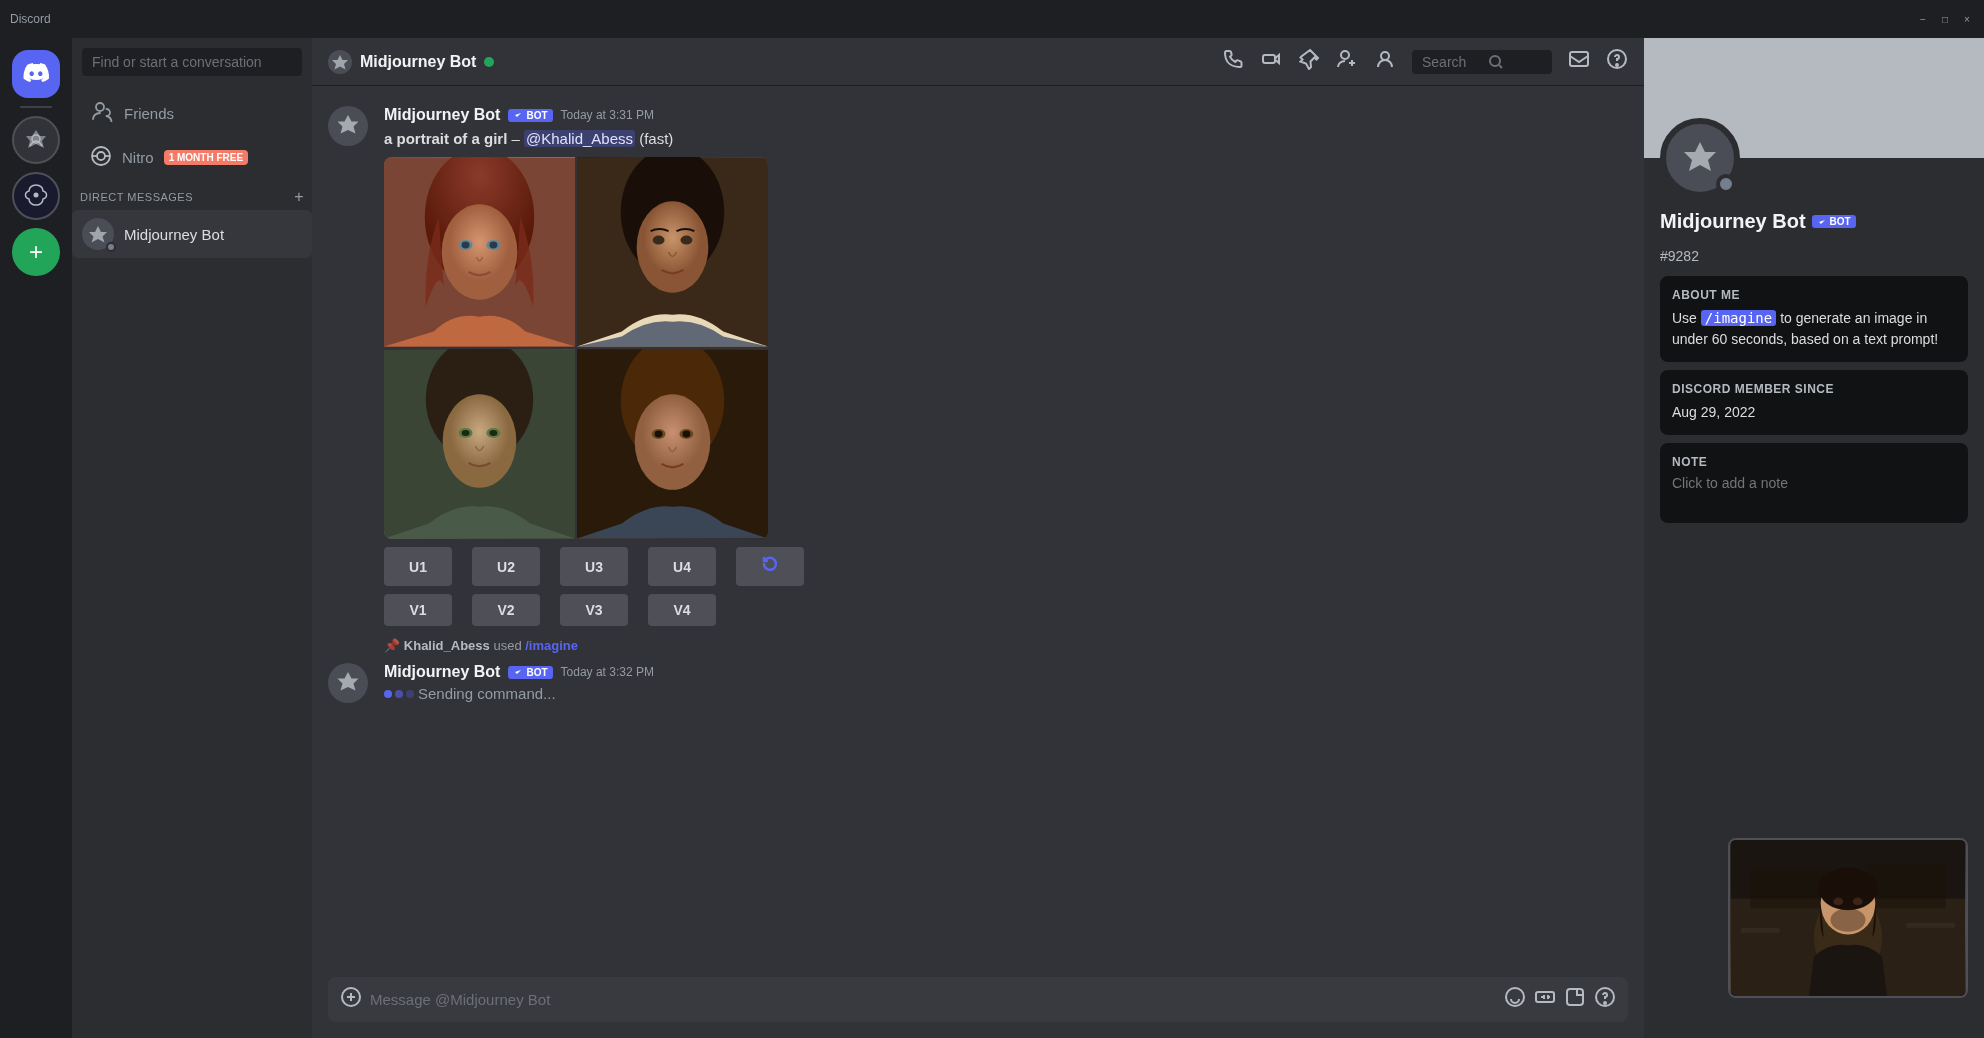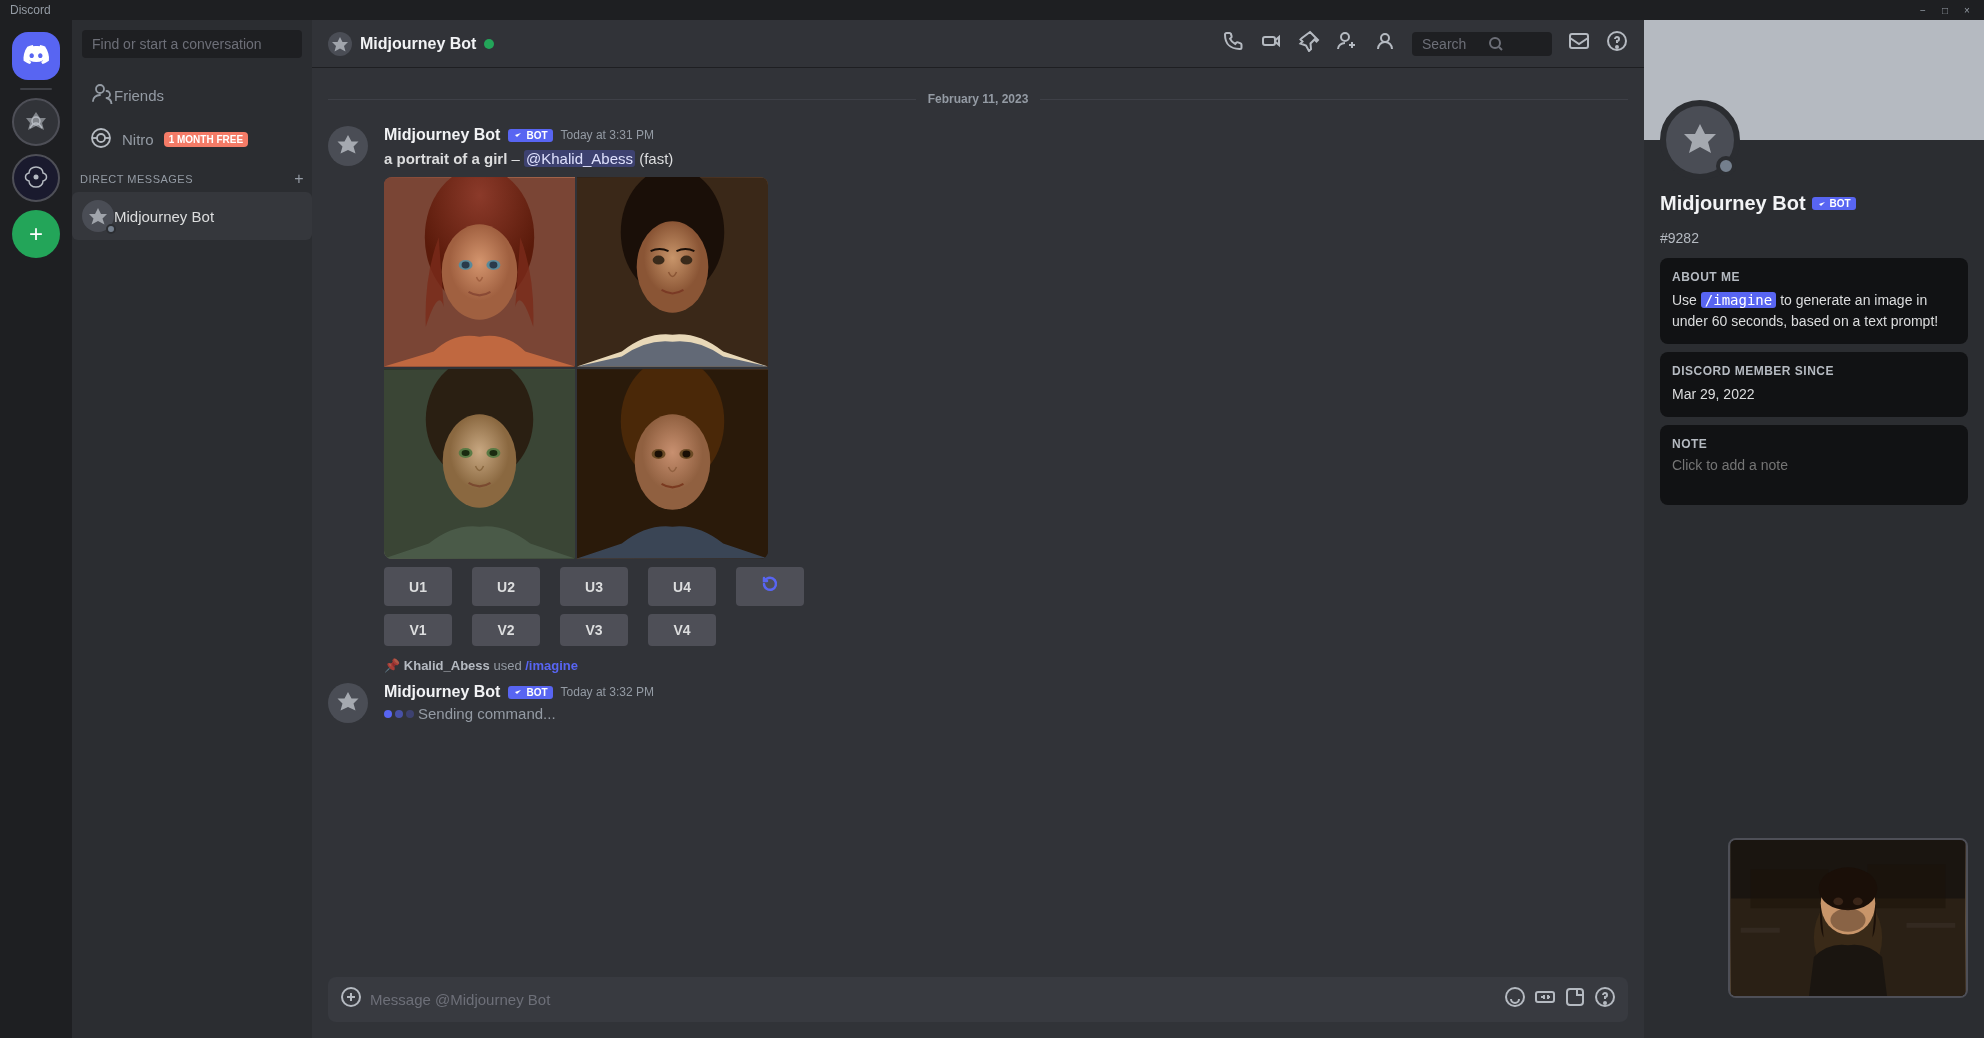--- a/index.html
+++ b/index.html
@@ -9,21 +9,21 @@
       color: #dcddde;
       height: 100vh;
       overflow: hidden;
       display: flex;
       flex-direction: column;
     }
 
     
     .title-bar {
       background: #1e1f22;
-      height: 20px;
+      height: 38px;
       display: flex;
       align-items: center;
       padding: 0 10px;
       font-size: 12px;
       color: #949ba4;
       flex-shrink: 0;
       user-select: none;
     }
     .title-bar-title {
       flex: 1;
@@ -130,20 +130,21 @@
       padding: 4px 8px;
       font-size: 11px;
       font-weight: 400;
       color: #949ba4;
       text-transform: uppercase;
       letter-spacing: 0.5px;
     }
     .sidebar-item {
       display: flex;
       align-items: center;
+      gap: 10px;
       padding: 8px 10px;
       border-radius: 6px;
       cursor: pointer;
       font-size: 15px;
       color: #949ba4;
       margin-bottom: 2px;
     }
     .sidebar-item.active {
       background: #35373c;
       color: #dcddde;
@@ -753,23 +754,20 @@
           <svg width="22" height="22" viewBox="0 0 22 22" fill="none" stroke="#b5bac1" stroke-width="2">
             <circle cx="11" cy="11" r="9"></circle>
             <path d="M9 9c0-1.1.9-2 2-2s2 .9 2 2-.9 2-2 2v2"></path>
             <circle cx="11" cy="17" r="1" fill="#b5bac1"></circle>
           </svg>
         </span>
       </div>
     </div>
 
     <div class="messages-area">
-      <div class="date-divider">
-        <span class="date-text">February 11, 2023</span>
-      </div>
 
       <div class="message-group">
         <div class="message-avatar">
           <svg width="28" height="28" viewBox="0 0 28 28" fill="#b5bac1">
             <path d="M14 3 L17.5 9.5 L24.5 9.5 L19.5 14.5 L21.5 21.5 L14 18 L6.5 21.5 L8.5 14.5 L3.5 9.5 L10.5 9.5 Z" fill="#b5bac1" opacity="0.85"></path>
           </svg>
         </div>
         <div class="message-content">
           <div class="message-header">
             <span class="message-author">Midjourney Bot</span>
@@ -1040,21 +1038,21 @@
         <div class="profile-section-title">ABOUT ME</div>
         <div class="profile-section-text">
           <span>Use </span>
           <span class="imagine-cmd">/imagine</span>
           <span> to generate an image in under 60 seconds, based on a text prompt!</span>
         </div>
       </div>
 
       <div class="profile-section">
         <div class="profile-section-title">DISCORD MEMBER SINCE</div>
-        <div class="profile-section-text">Mar 29, 2022</div>
+        <div class="profile-section-text">Aug 29, 2022</div>
       </div>
 
       <div class="profile-section">
         <div class="profile-section-title">NOTE</div>
         <textarea class="note-input" placeholder="Click to add a note" rows="2" style=""></textarea>
       </div>
     </div>
   </div>
 
 </div>

